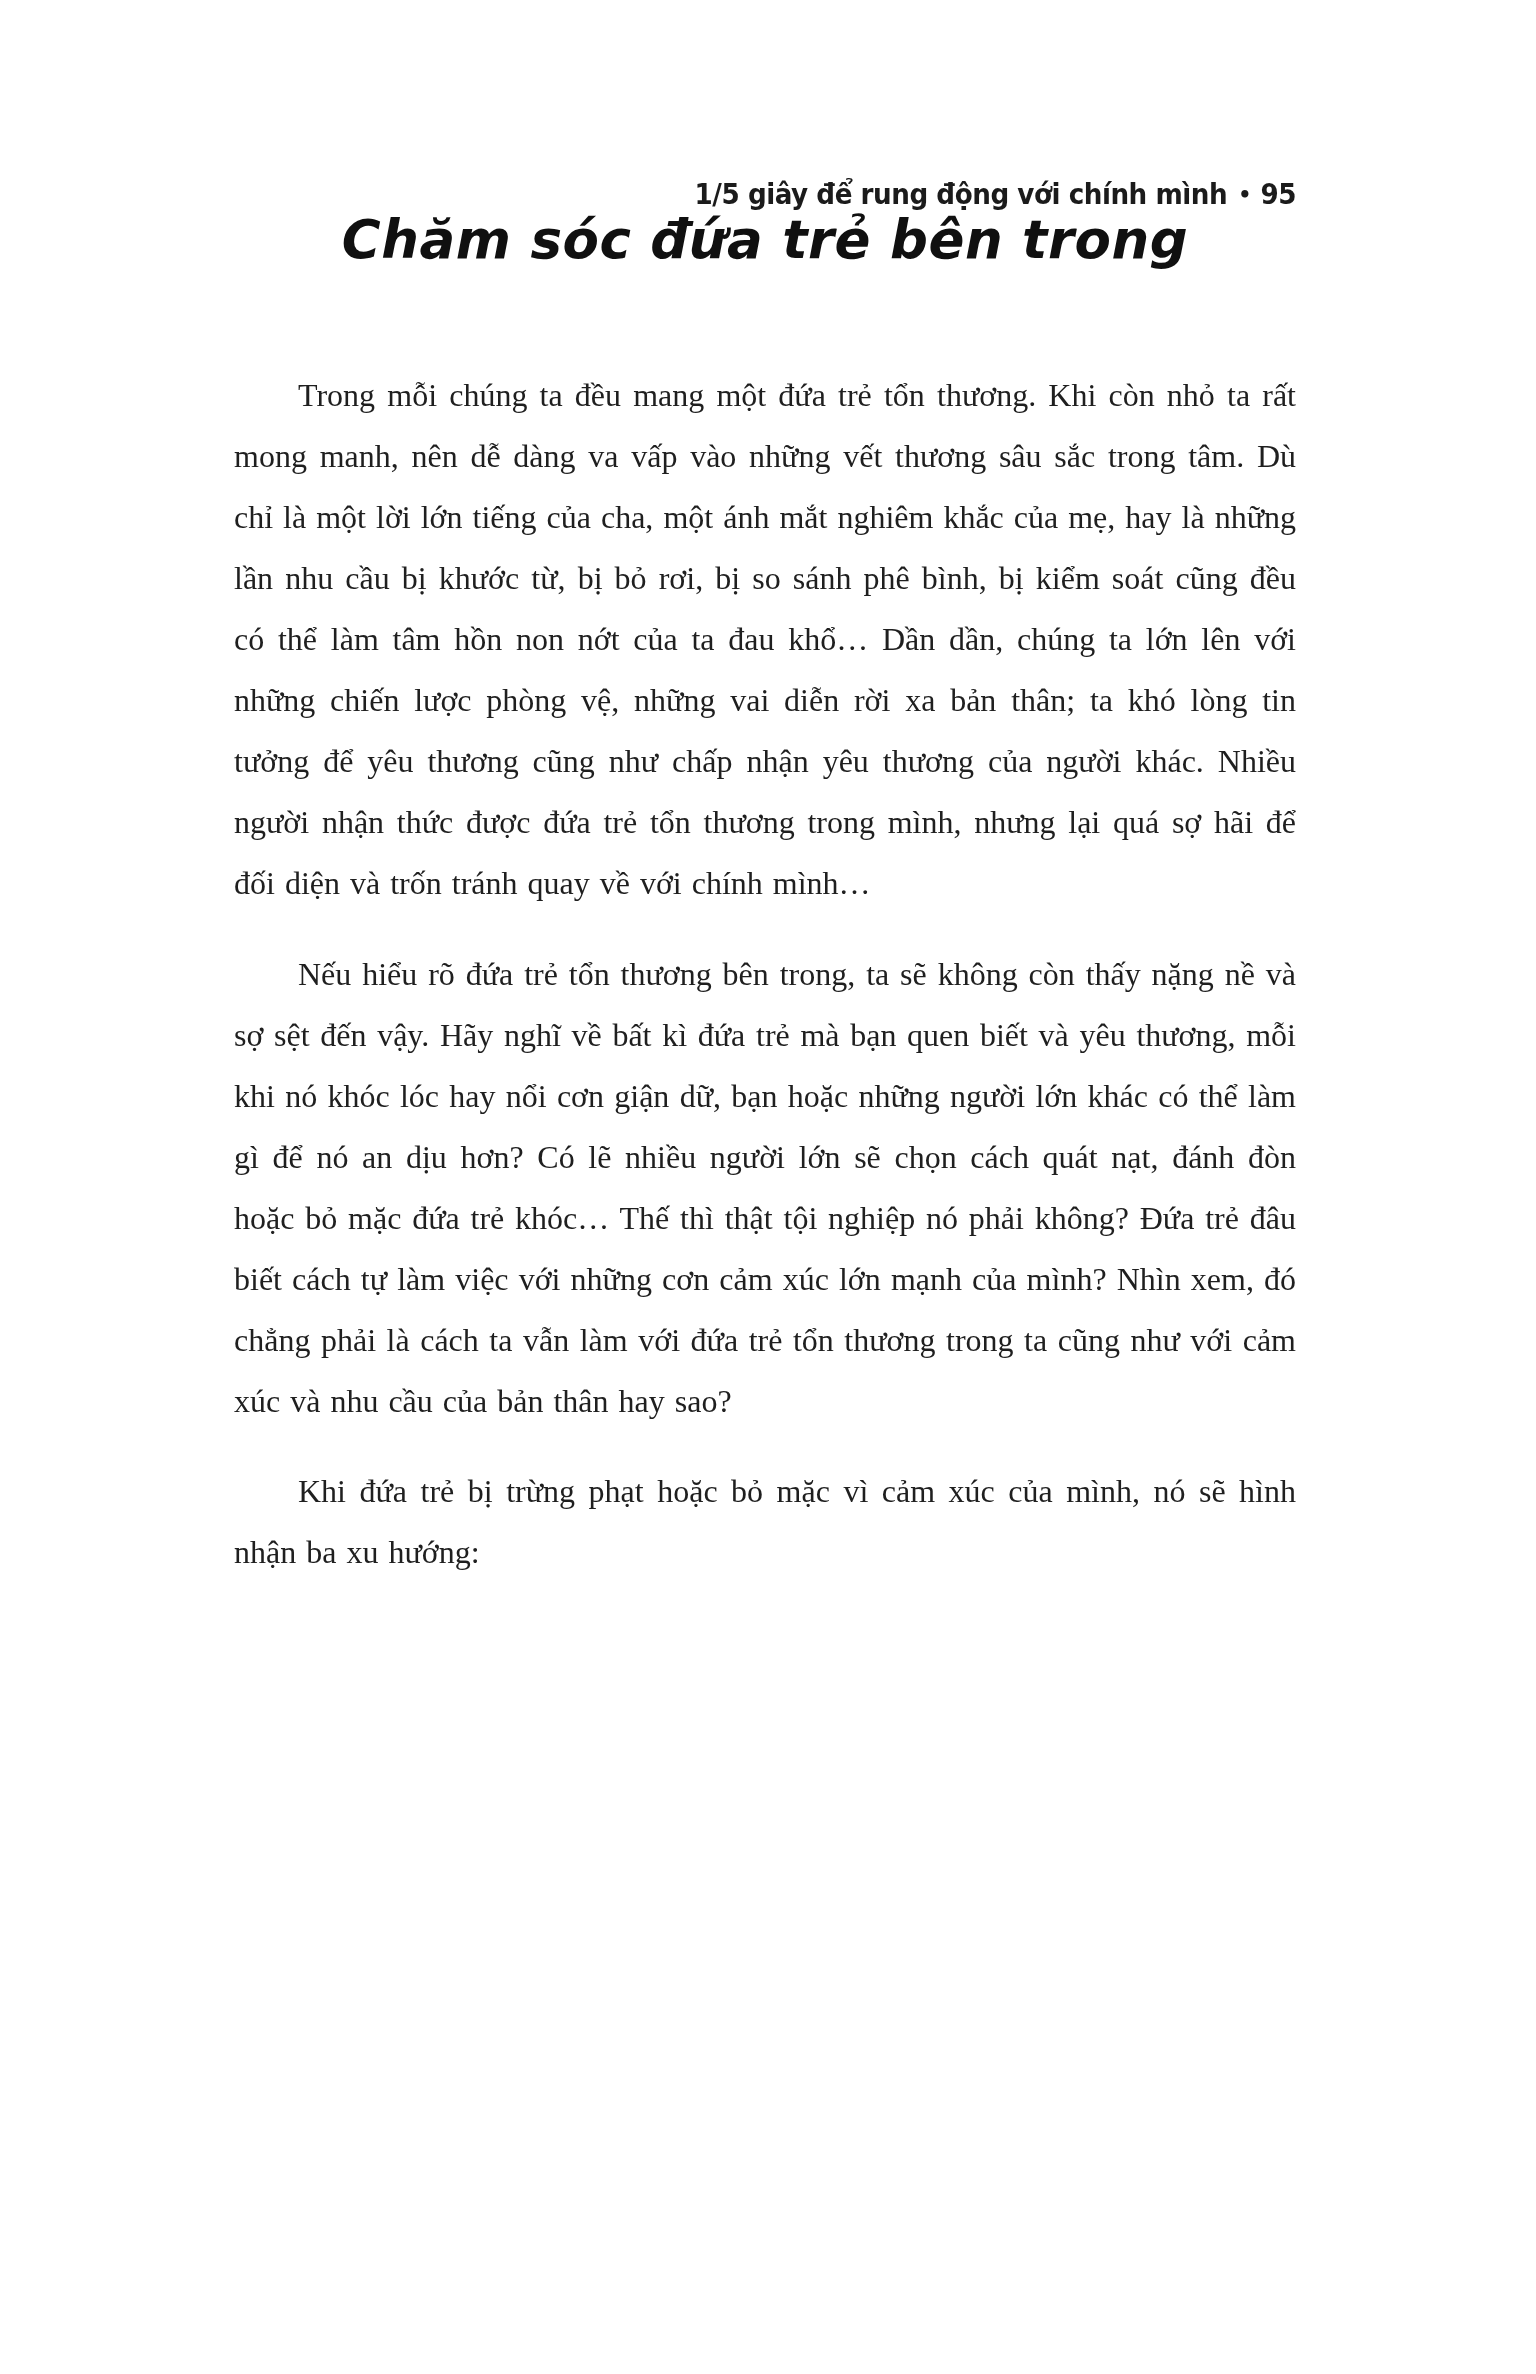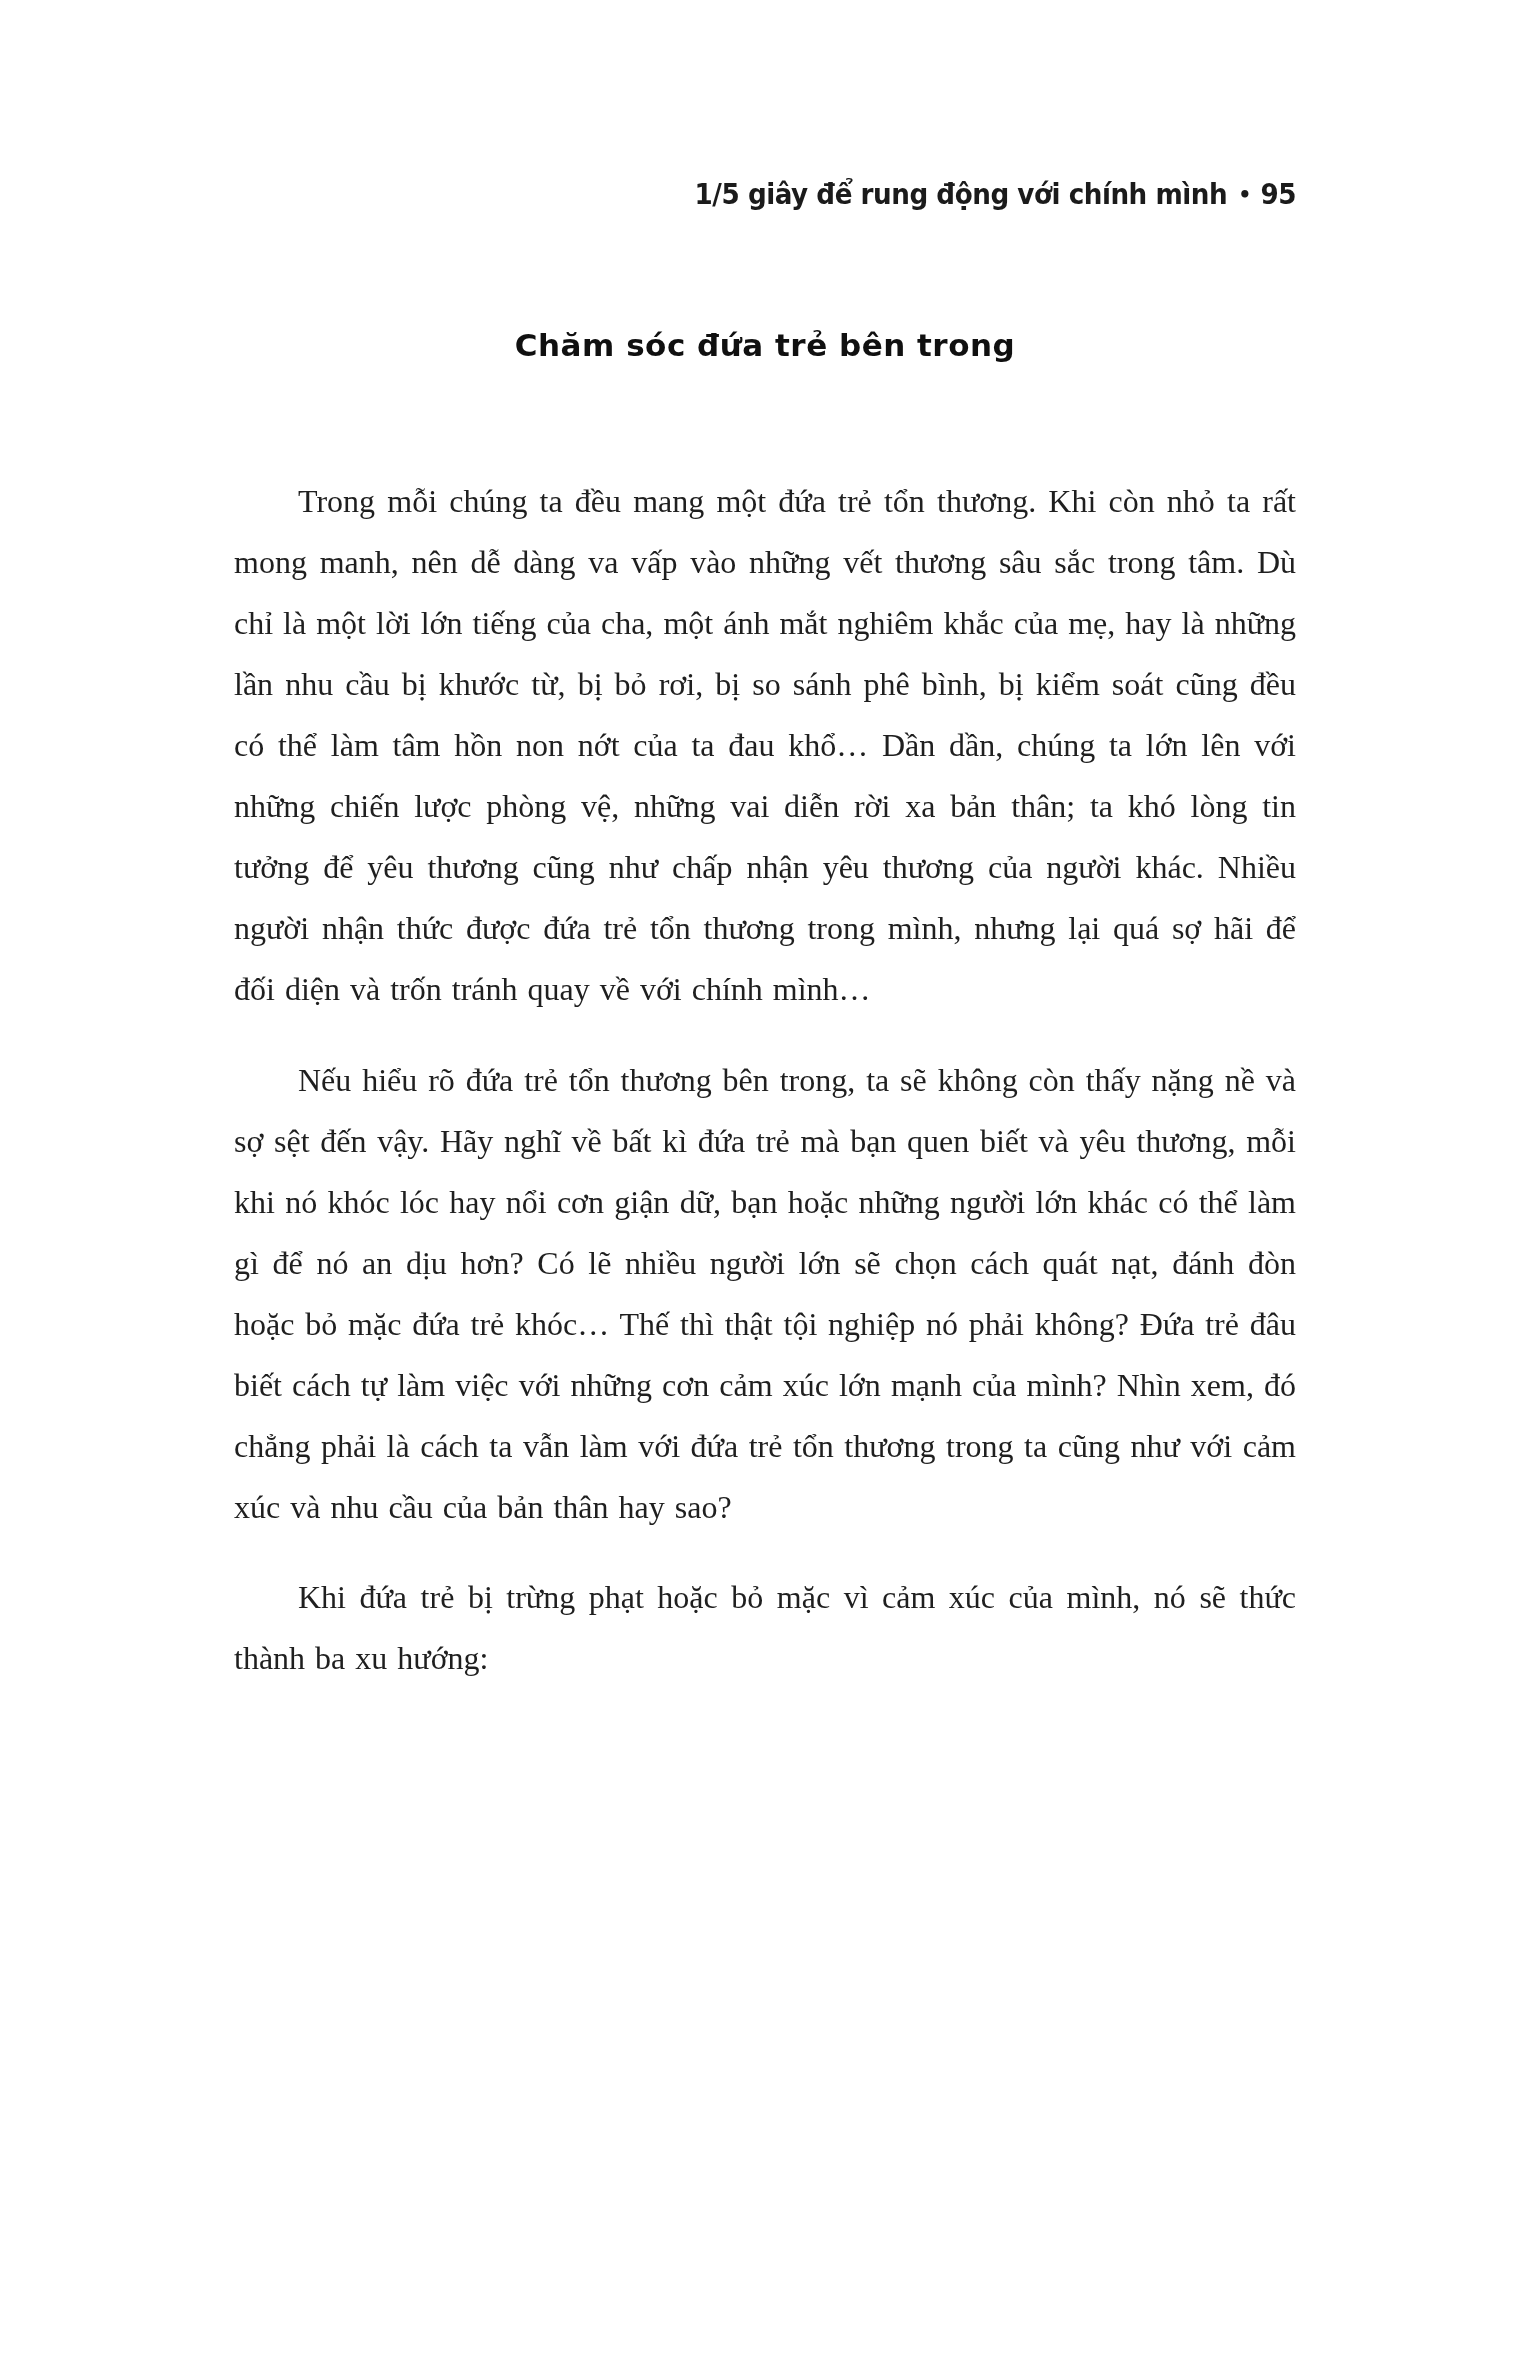--- a/index.html
+++ b/index.html
@@ -38,28 +38,28 @@
   }
 
   .running-header .sep {
     display: inline-block;
     margin: 0 9.9px 0 11.8px;
     font-size: 21.7px;
     vertical-align: 2px;
   }
 
   .chapter-title {
-    margin-top: 106px;
     text-align: center;
     font-family: "DejaVu Sans", sans-serif;
     font-weight: bold;
-    font-size: 31px;
+    font-size: 53px;
     letter-spacing: 0.5px;
     color: #101010;
     line-height: 51px;
+    font-style: italic;
   }
 
   .body-text {
     margin-top: 100px;
     color: #1f1f1f;
   }
 
   .body-text p {
     font-family: "Liberation Serif", serif;
     font-size: 32px;
@@ -82,18 +82,18 @@
 
     <div class="running-header">
       <span>1/5 giây để rung động với chính mình</span><span class="sep">•</span><span>95</span>
     </div>
 
     <h1 class="chapter-title">Chăm sóc đứa trẻ bên trong</h1>
 
     <div class="body-text">
       <p>Trong mỗi chúng ta đều mang một đứa trẻ tổn thương. Khi còn nhỏ ta rất mong manh, nên dễ dàng va vấp vào những vết thương sâu sắc trong tâm. Dù chỉ là một lời lớn tiếng của cha, một ánh mắt nghiêm khắc của mẹ, hay là những lần nhu cầu bị khước từ, bị bỏ rơi, bị so sánh phê bình, bị kiểm soát cũng đều có thể làm tâm hồn non nớt của ta đau khổ… Dần dần, chúng ta lớn lên với những chiến lược phòng vệ, những vai diễn rời xa bản thân; ta khó lòng tin tưởng để yêu thương cũng như chấp nhận yêu thương của người khác. Nhiều người nhận thức được đứa trẻ tổn thương trong mình, nhưng lại quá sợ hãi để đối diện và trốn tránh quay về với chính mình…</p>
       <p>Nếu hiểu rõ đứa trẻ tổn thương bên trong, ta sẽ không còn thấy nặng nề và sợ sệt đến vậy. Hãy nghĩ về bất kì đứa trẻ mà bạn quen biết và yêu thương, mỗi khi nó khóc lóc hay nổi cơn giận dữ, bạn hoặc những người lớn khác có thể làm gì để nó an dịu hơn? Có lẽ nhiều người lớn sẽ chọn cách quát nạt, đánh đòn hoặc bỏ mặc đứa trẻ khóc… Thế thì thật tội nghiệp nó phải không? Đứa trẻ đâu biết cách tự làm việc với những cơn cảm xúc lớn mạnh của mình? Nhìn xem, đó chẳng phải là cách ta vẫn làm với đứa trẻ tổn thương trong ta cũng như với cảm xúc và nhu cầu của bản thân hay sao?</p>
-      <p>Khi đứa trẻ bị trừng phạt hoặc bỏ mặc vì cảm xúc của mình, nó sẽ thức thành ba xu hướng:</p>
+      <p>Khi đứa trẻ bị trừng phạt hoặc bỏ mặc vì cảm xúc của mình, nó sẽ hình nhận ba xu hướng:</p>
     </div>
 
   </div>
 </div>
 
 
 </body></html>

